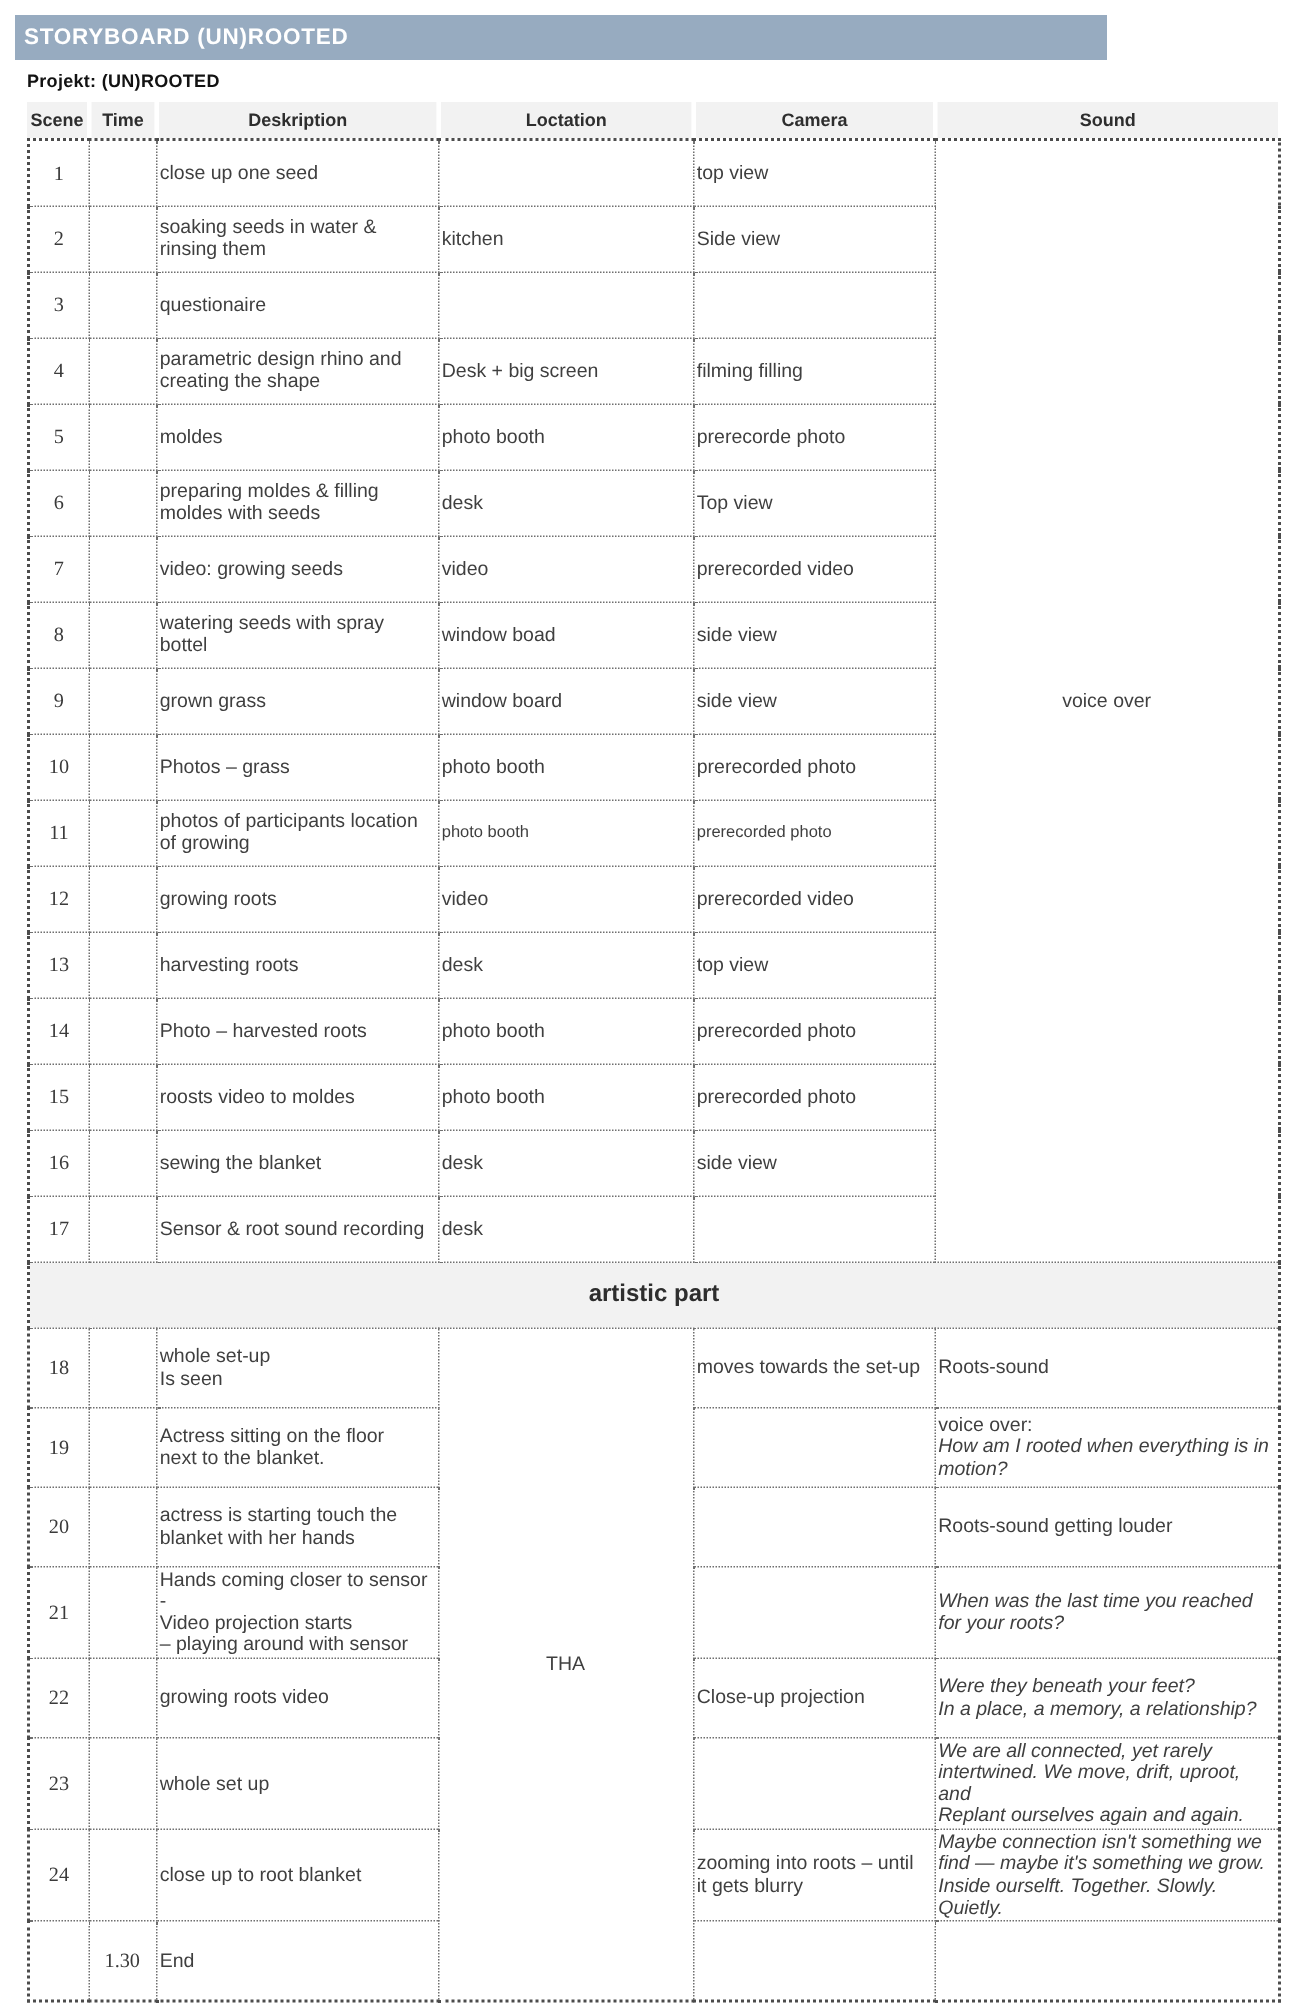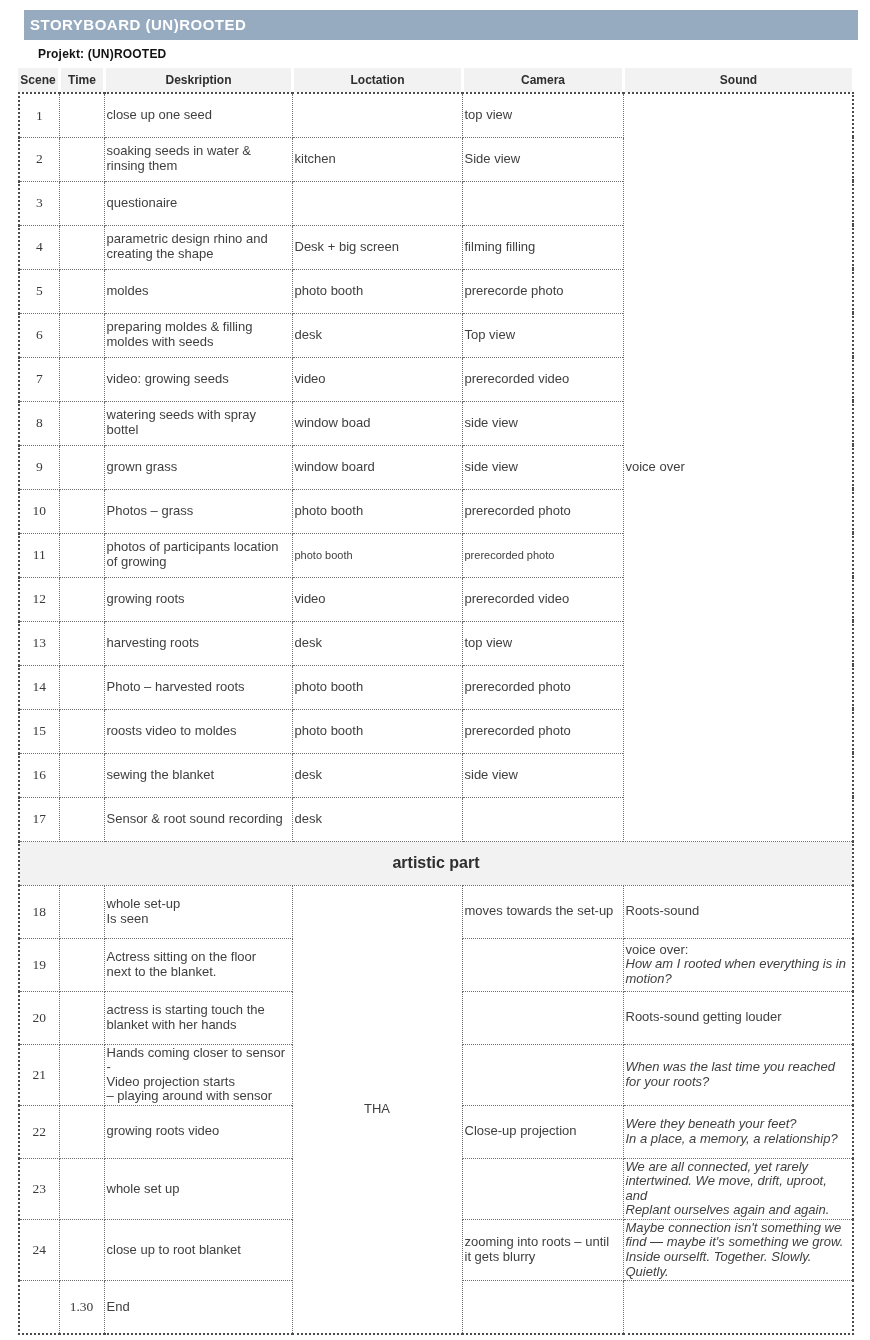--- a/index.html
+++ b/index.html
@@ -7,45 +7,45 @@
     --section-bg:#f2f2f2;
     --border-dot:#6f6f6f;
     --border-outer:#4c4c4c;
     --text:#3f3f3f;
   }
   *{box-sizing:border-box;}
   html,body{margin:0;padding:0;background:#fff;}
   body{font-family:"Liberation Sans",sans-serif;color:var(--text);}
   .page{position:relative;width:870px;height:1340px;background:#fff;overflow:hidden;}
   .titlebar{
-    position:absolute;left:24px;top:10px;width:834px;height:30px;
+    position:absolute;left:10px;top:10px;width:728px;height:30px;
     background:var(--titlebar-bg);color:#fff;font-weight:bold;font-size:15px;
     line-height:30px;padding-left:6px;letter-spacing:.5px;
   }
-  .projekt{position:absolute;left:18px;top:47px;font-size:12px;font-weight:bold;color:#121212;letter-spacing:.2px;margin-left:20px;}
+  .projekt{position:absolute;left:18px;top:47px;font-size:12px;font-weight:bold;color:#121212;letter-spacing:.2px;}
   table{border-spacing:0;table-layout:fixed;}
   .hdr-table{position:absolute;left:18px;top:68px;width:834px;border-collapse:separate;}
   .hdr-table th{
     background:var(--section-bg);height:24px;font-size:12px;font-weight:bold;color:#2e2e2e;
     padding:0 2px;overflow:hidden;
   }
   .hdr-table th + th{border-left:3px solid #fff;}
   .body-table{
     position:absolute;left:18px;top:92px;width:834px;
     border-collapse:collapse;border:2px dotted var(--border-outer);
   }
   .body-table td{
     border:1px dotted var(--border-dot);
     font-size:13px;line-height:1.12;padding:1px 2px;
     vertical-align:middle;white-space:pre-line;overflow:hidden;
   }
   td.scene,td.time{font-family:"Liberation Serif",serif;text-align:center;font-size:13.5px;color:#3a3a3a;}
   td.desc,td.loc,td.cam{text-align:left;}
   td.small{font-size:11px;}
-  td.voiceover{text-align:left;}
+  td.voiceover{text-align:center;}
   td.tha{text-align:center;}
   tbody.s1 tr{height:44px;}
   tbody.s2 tr{height:53px;}
   tr.end-row{height:54px;}
   tr.divider td{
     background:var(--section-bg);font-weight:bold;text-align:center;
     font-size:16px;height:44px;color:#2e2e2e;
   }
   .snd-plain,.snd-it{display:block;}
   .snd-it{font-style:italic;}

